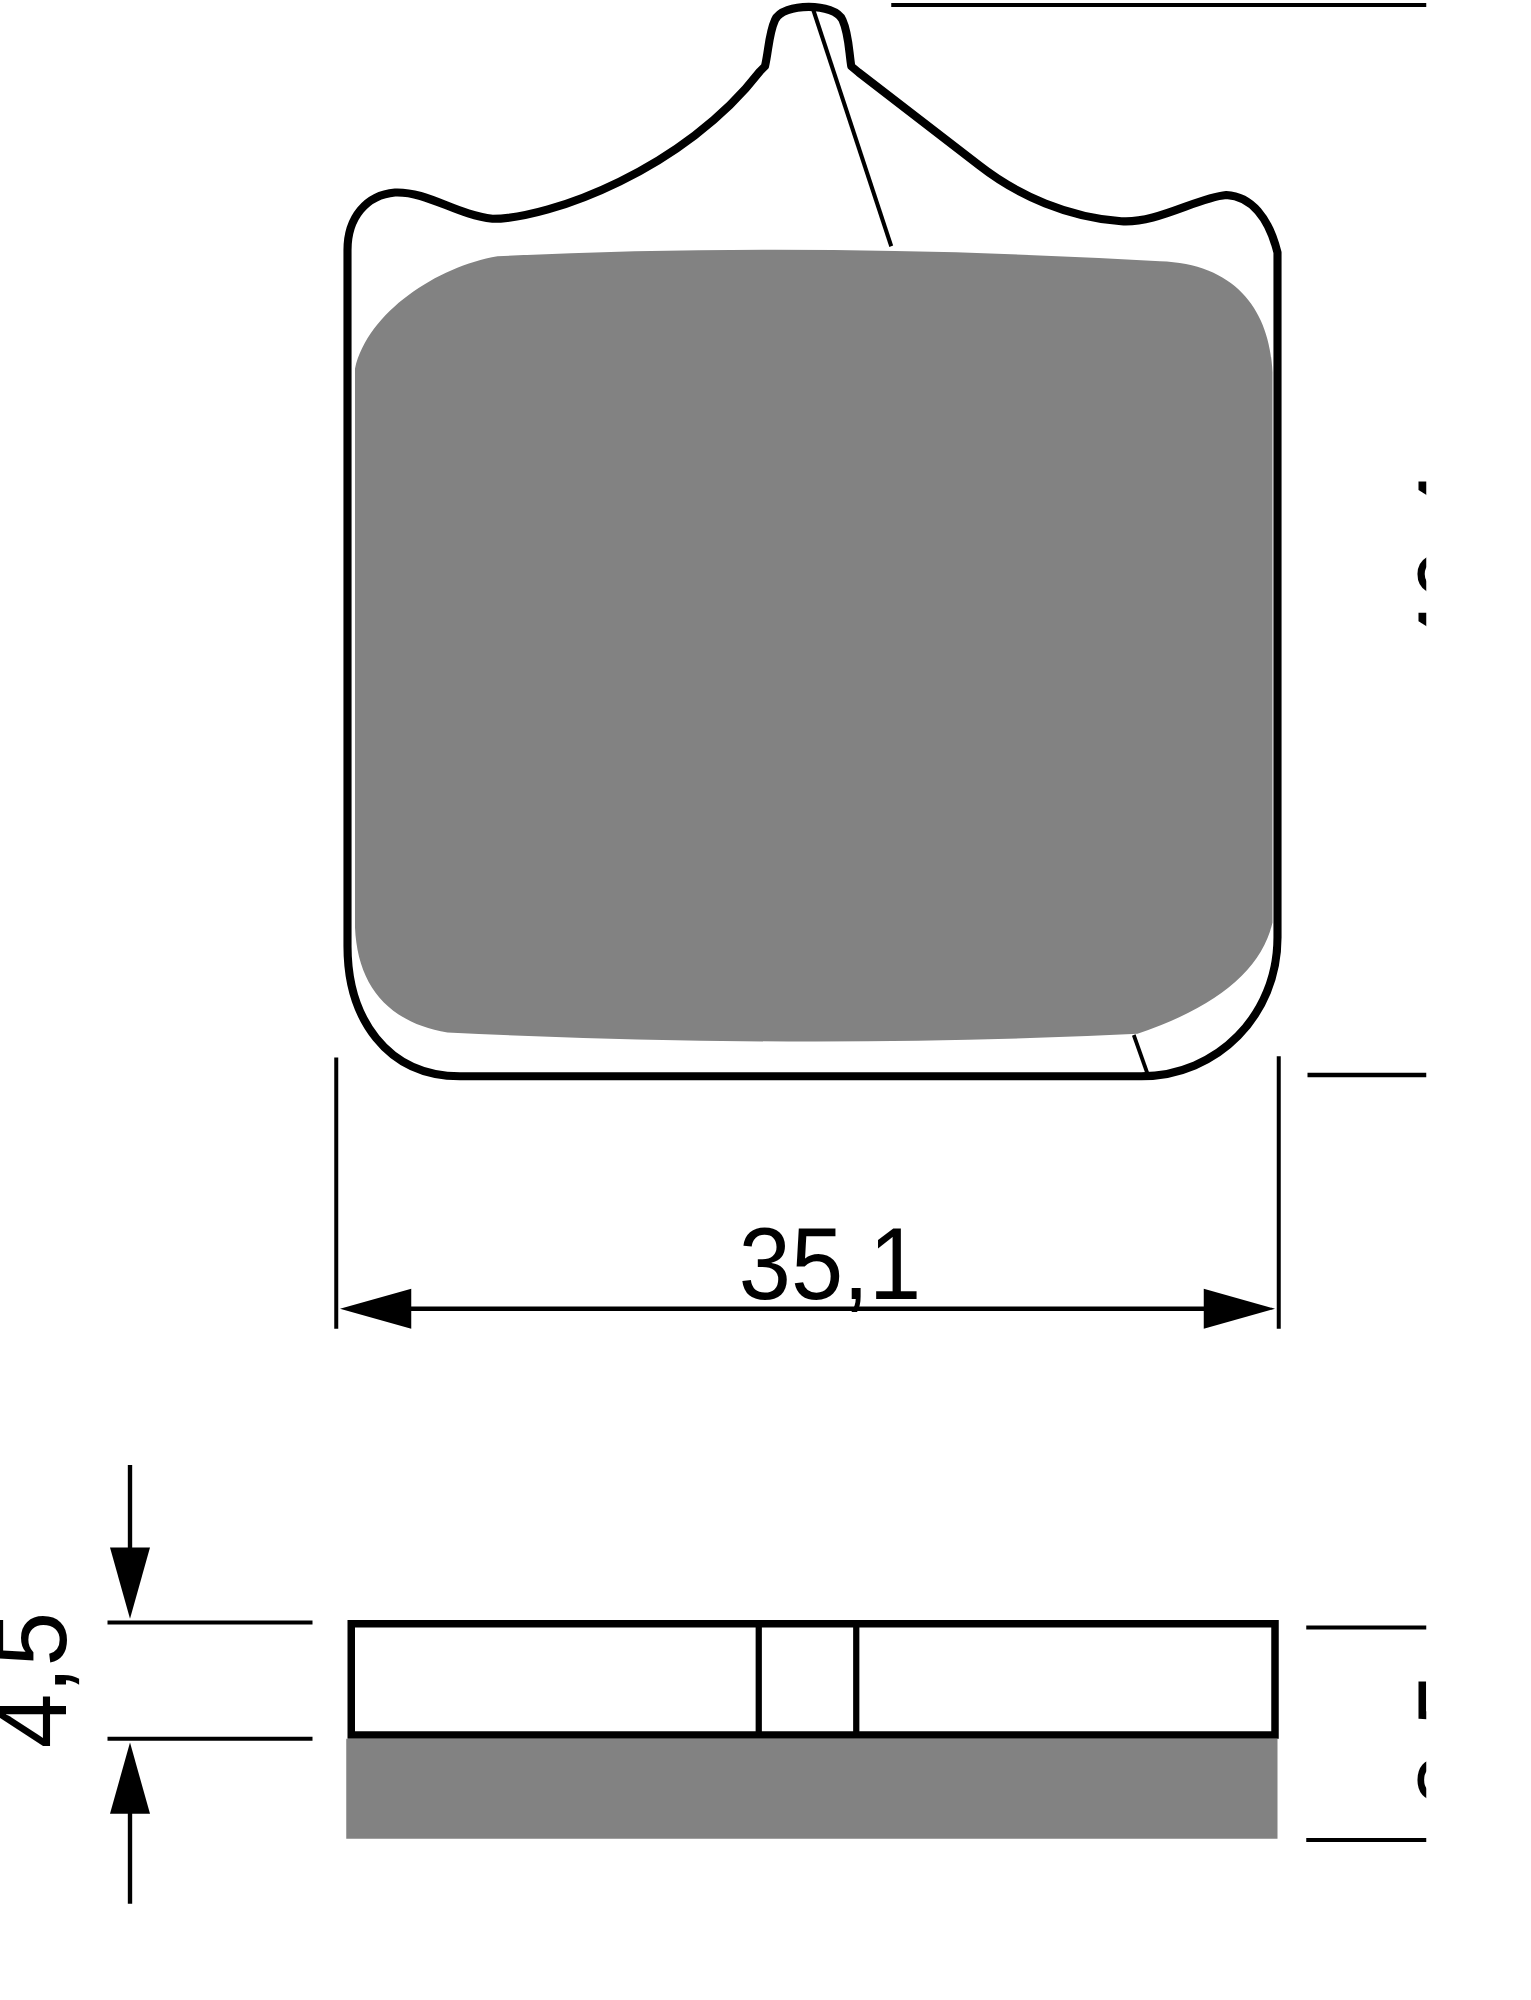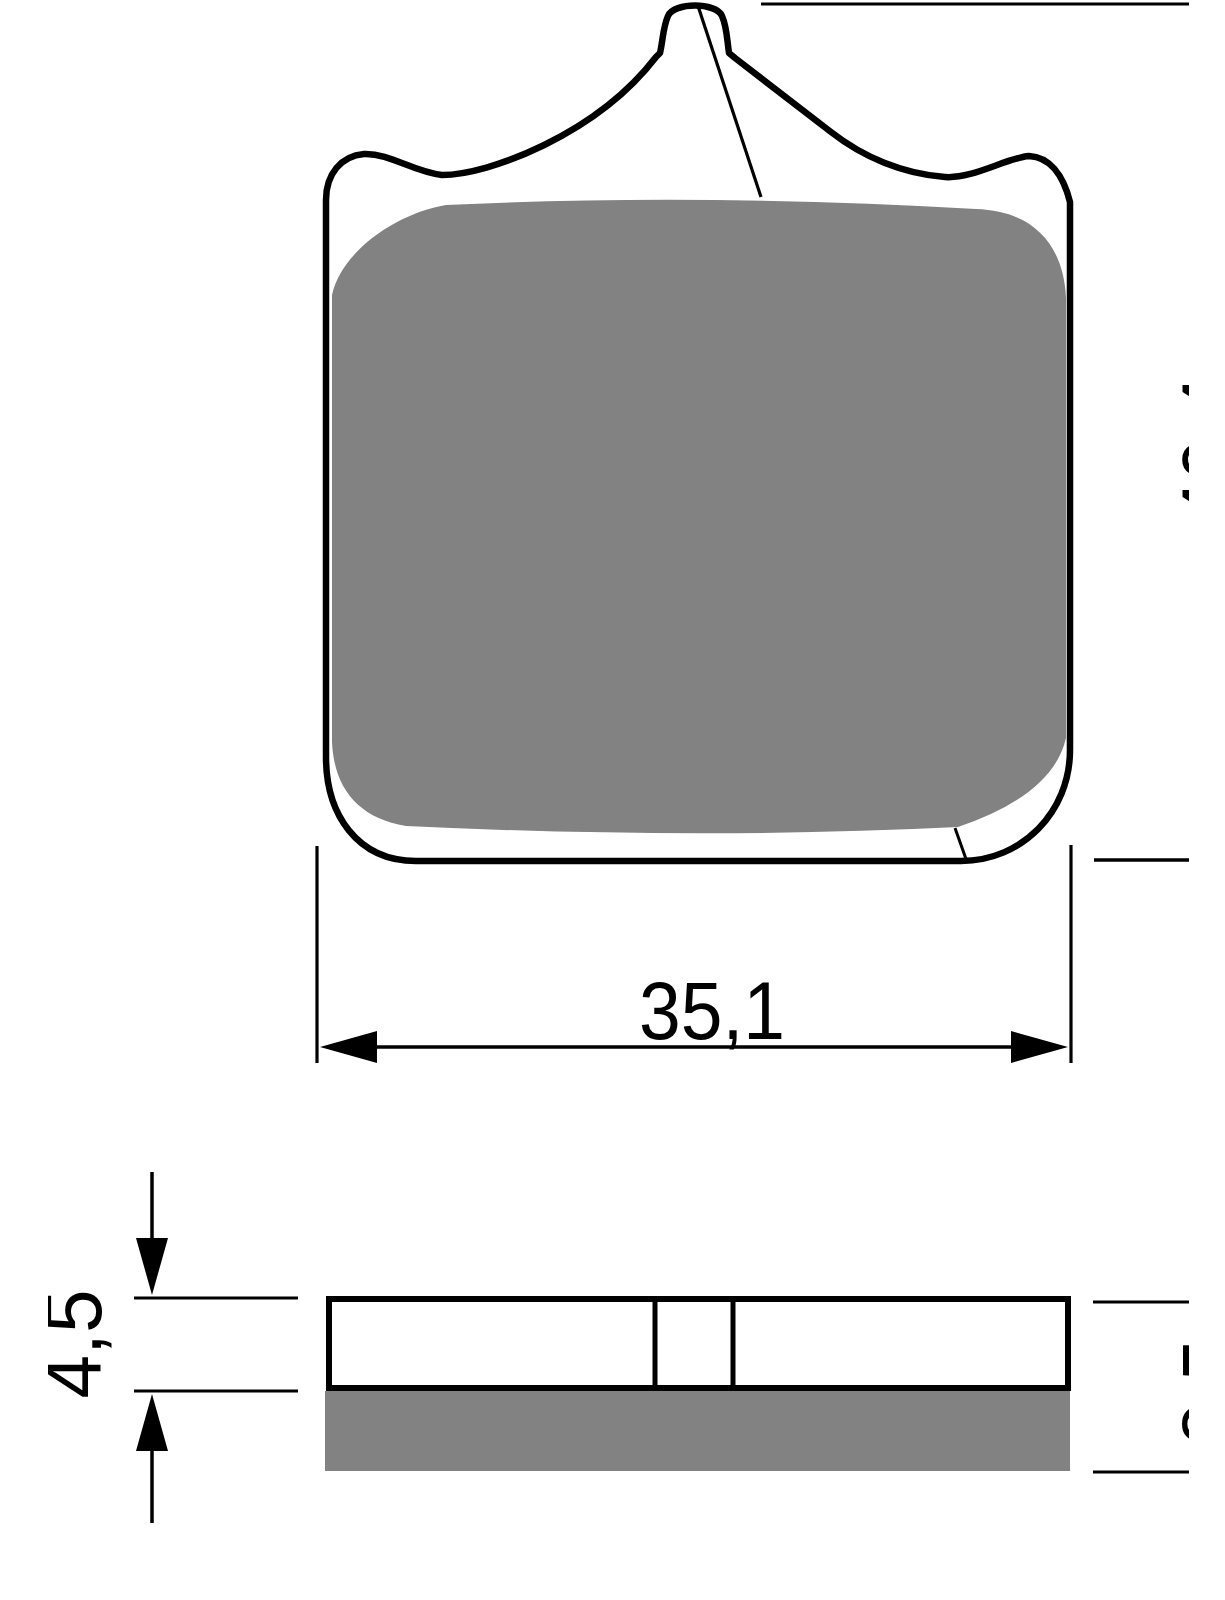--- a/index.html
+++ b/index.html
@@ -1,16 +1,16 @@
 <!DOCTYPE html>
 <html><head>
 <meta charset="utf-8">
 <style>
   html,body{margin:0;padding:0;background:#ffffff;}
-  .page{width:1141px;height:1600px;position:relative;overflow:hidden;background:#ffffff;padding-left:48px;}
+  .page{width:1141px;height:1600px;position:relative;overflow:hidden;background:#ffffff;}
   svg{display:block;}
   text{font-family:"Liberation Sans", sans-serif;fill:#000;}
 </style>
 </head>
 <body>
 <div class="page">
 <svg width="1225" height="1600" viewBox="0 0 1225 1600" xmlns="http://www.w3.org/2000/svg">
 
   <path d="M 284 295
            L 284 742

